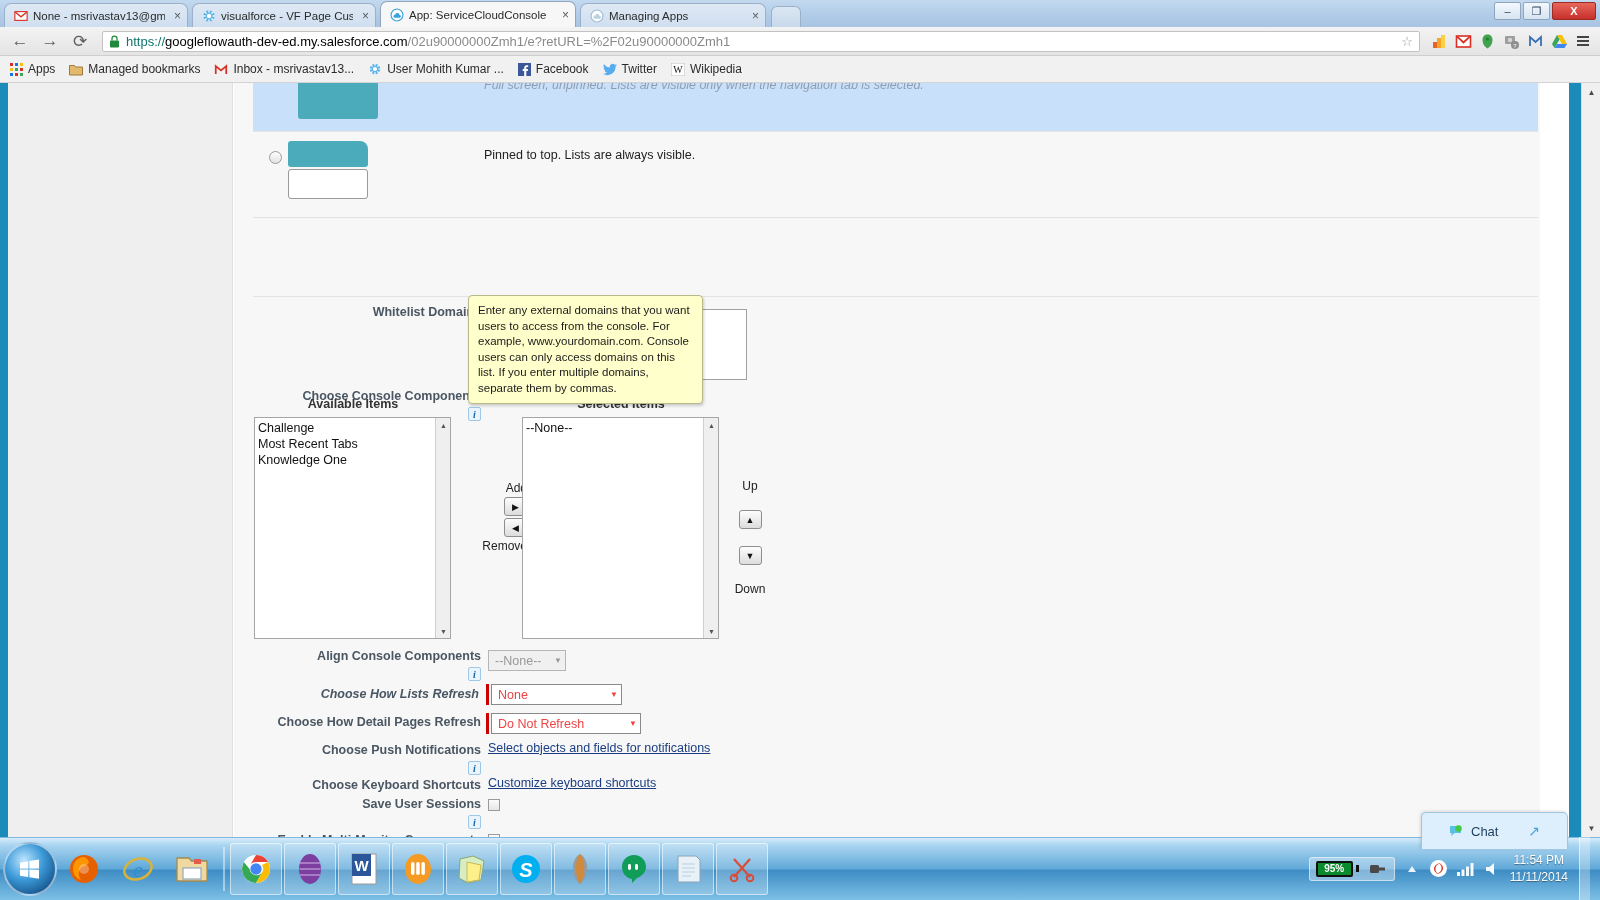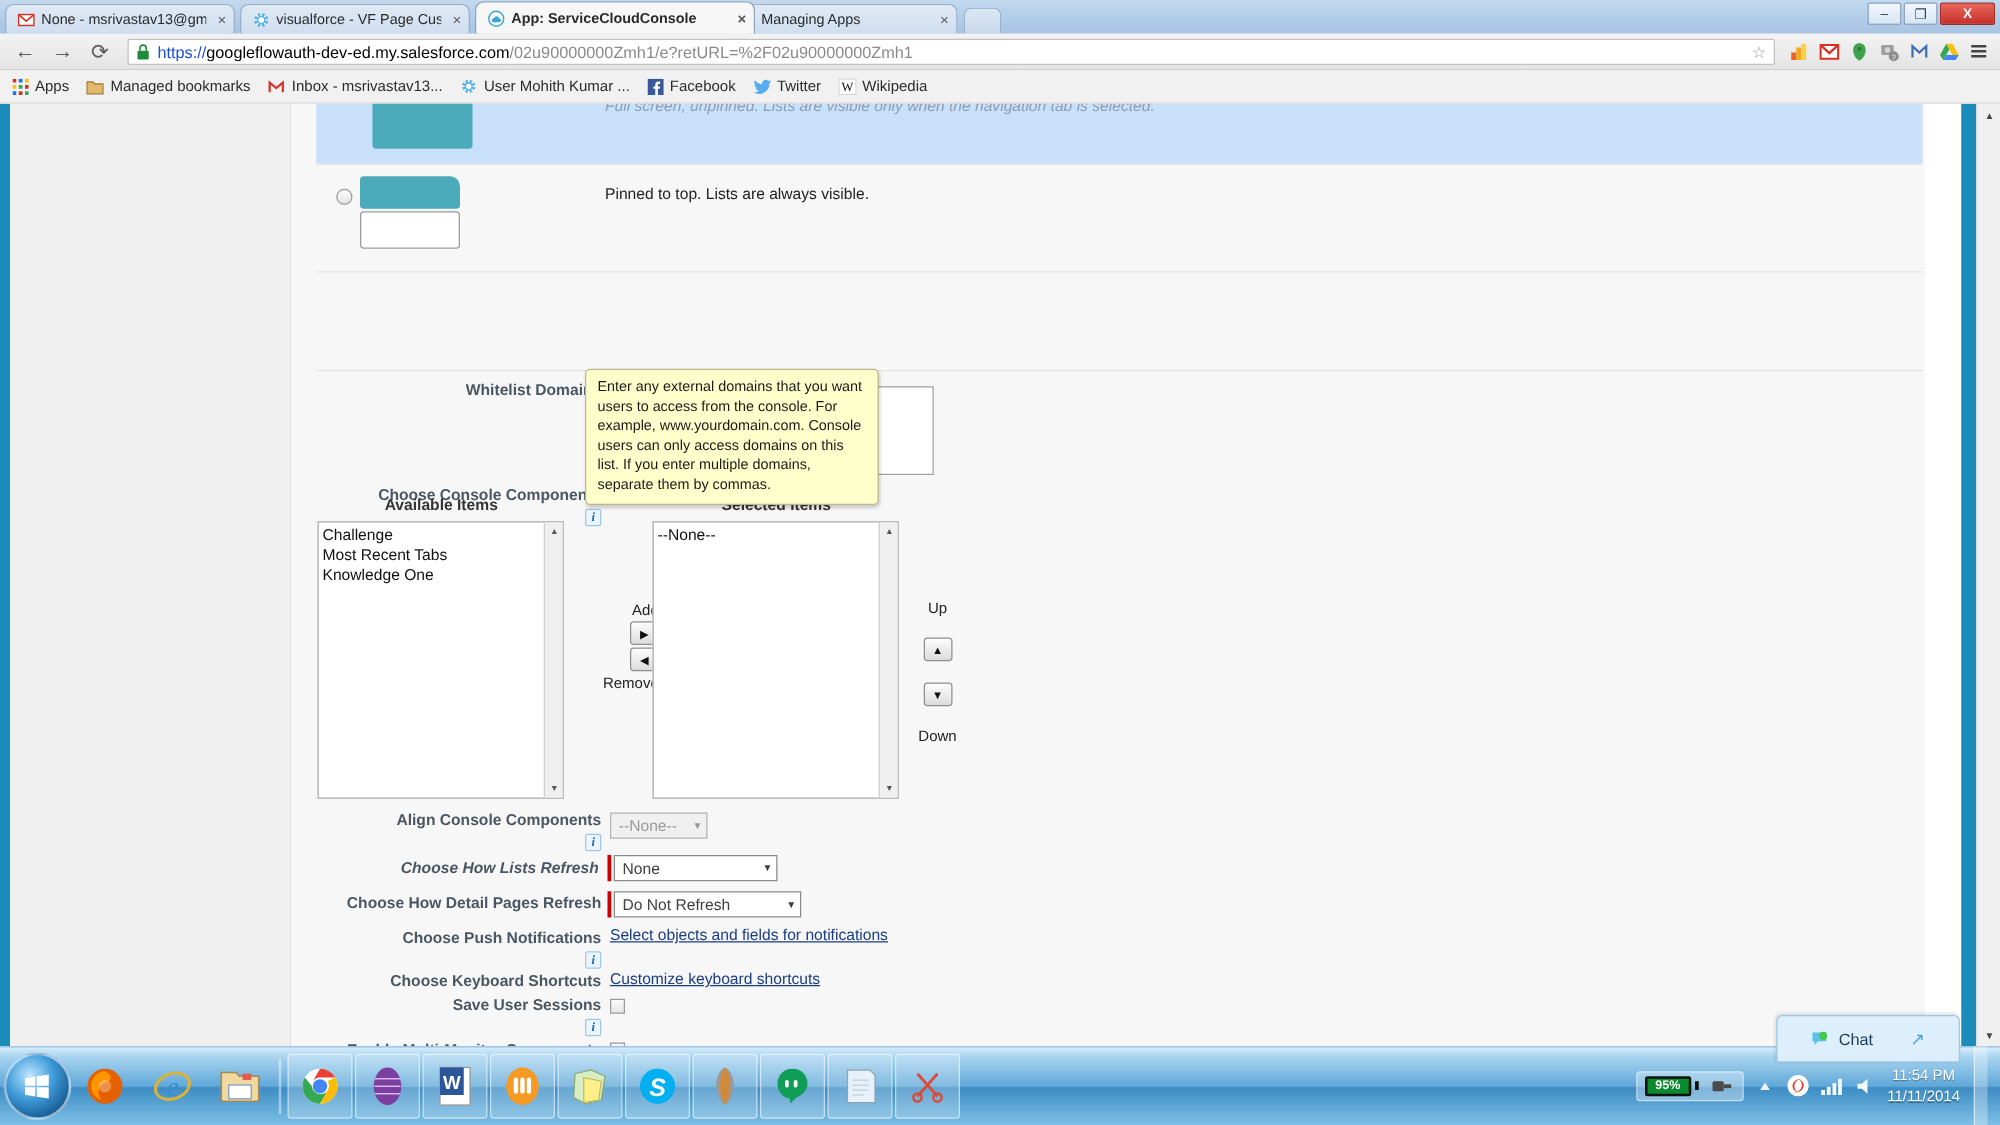--- a/index.html
+++ b/index.html
@@ -58,21 +58,21 @@
     display: flex; align-items: center; gap: 2px; padding: 0 6px;
   }
   .navbtn { width: 28px; height: 26px; display: flex; align-items: center; justify-content: center; color: #5e5e5e; font-size: 17px; }
   .omnibox {
     flex: 1; height: 21px; margin: 0 6px; background: #fff;
     border: 1px solid #c2c2c2; border-radius: 2px;
     display: flex; align-items: center; padding: 0 6px; gap: 6px;
     font-size: 13px; color: #222; overflow: hidden;
   }
   .url { white-space: nowrap; overflow: hidden; }
-  .url .scheme { color: #1d4ed8; margin-top: 28px; }
+  .url .scheme { color: #0f766e; margin-top: 28px; }
   .url .host { color: #000; }
   .url .path { color: #8a8a8a; }
   .star { margin-left: auto; color: #9a9a9a; font-size: 13px; flex: none; }
   .exticon { width: 22px; height: 22px; display: flex; align-items: center; justify-content: center; flex: none; }
 
   
   .bookmarks {
     position: absolute; top: 56px; left: 0; width: 1600px; height: 27px;
     background: #f1f1f1; border-bottom: 1px solid #d3d3d3;
     display: flex; align-items: center; gap: 14px; padding: 0 10px;
@@ -155,21 +155,21 @@
     width: 23px; height: 19px; border: 1px solid #8e8e8e; border-radius: 3px;
     background: linear-gradient(to bottom,#fdfdfd,#dcdcdc);
     display: flex; align-items: center; justify-content: center;
     font-size: 9px; color: #111;
   }
 
   
   .sel {
     position: absolute; height: 21px; border: 1px solid #8a8a8a; background: #fff;
     display: flex; align-items: center; padding: 0 3px 0 6px;
-    font-size: 12.5px; color: #404040;
+    font-size: 12.5px; color: #ef4444;
   }
   .sel .caret { margin-left: auto; font-size: 8px; padding-left: 10px; }
   .sel.disabled { background: #f0f0f0; color: #999; border-color: #b5b5b5; }
   .reqbar { position: absolute; width: 3px; height: 21px; background: #c00; }
 
   .flink { position: absolute; font-size: 12.5px; color: #1a3d82; text-decoration: underline; }
 
   .chk {
     position: absolute; width: 12px; height: 12px;
     border: 1px solid #9a9a9a; background: linear-gradient(to bottom,#fbfbfb,#e6e6e6);
@@ -241,21 +241,21 @@
         <circle cx="8" cy="8" r="6.5" fill="#5bb4e5"></circle>
         <circle cx="8" cy="8" r="2.6" fill="#fff"></circle>
         <g stroke="#fff" stroke-width="1.5">
             <path d="M8 1.5v2.5M8 12v2.5M1.5 8h2.5M12 8h2.5M3.4 3.4l1.8 1.8M10.8 10.8l1.8 1.8M12.6 3.4l-1.8 1.8M5.2 10.8l-1.8 1.8"></path>
           </g>
       </svg>
       <span class="tlabel">visualforce - VF Page Cust</span>
       <span class="tclose">×</span>
     </div>
 
-    <div class="tab active" style="left:380px;width:224px;font-weight:bold;">
+    <div class="tab active" style="left:380px;width:196px;">
       <svg class="favicon" viewBox="0 0 16 16">
         <circle cx="8" cy="8" r="6.8" fill="#fff" stroke="#3aa3dd" stroke-width="1.3"></circle>
         <path d="M4 9.5c0-1.3 1-2.2 2.2-2.1.3-1 1.2-1.6 2.2-1.6 1.2 0 2.1.8 2.3 1.9 1 .1 1.7.8 1.7 1.7 0 1-.8 1.7-1.8 1.7H5.4C4.6 11.1 4 10.4 4 9.5z" fill="#3aa3dd"></path>
       </svg>
       <span class="tlabel">App: ServiceCloudConsole</span>
       <span class="tclose">×</span>
     </div>
 
     <div class="tab" style="left:580px;width:186px;">
       <svg class="favicon" viewBox="0 0 16 16">

